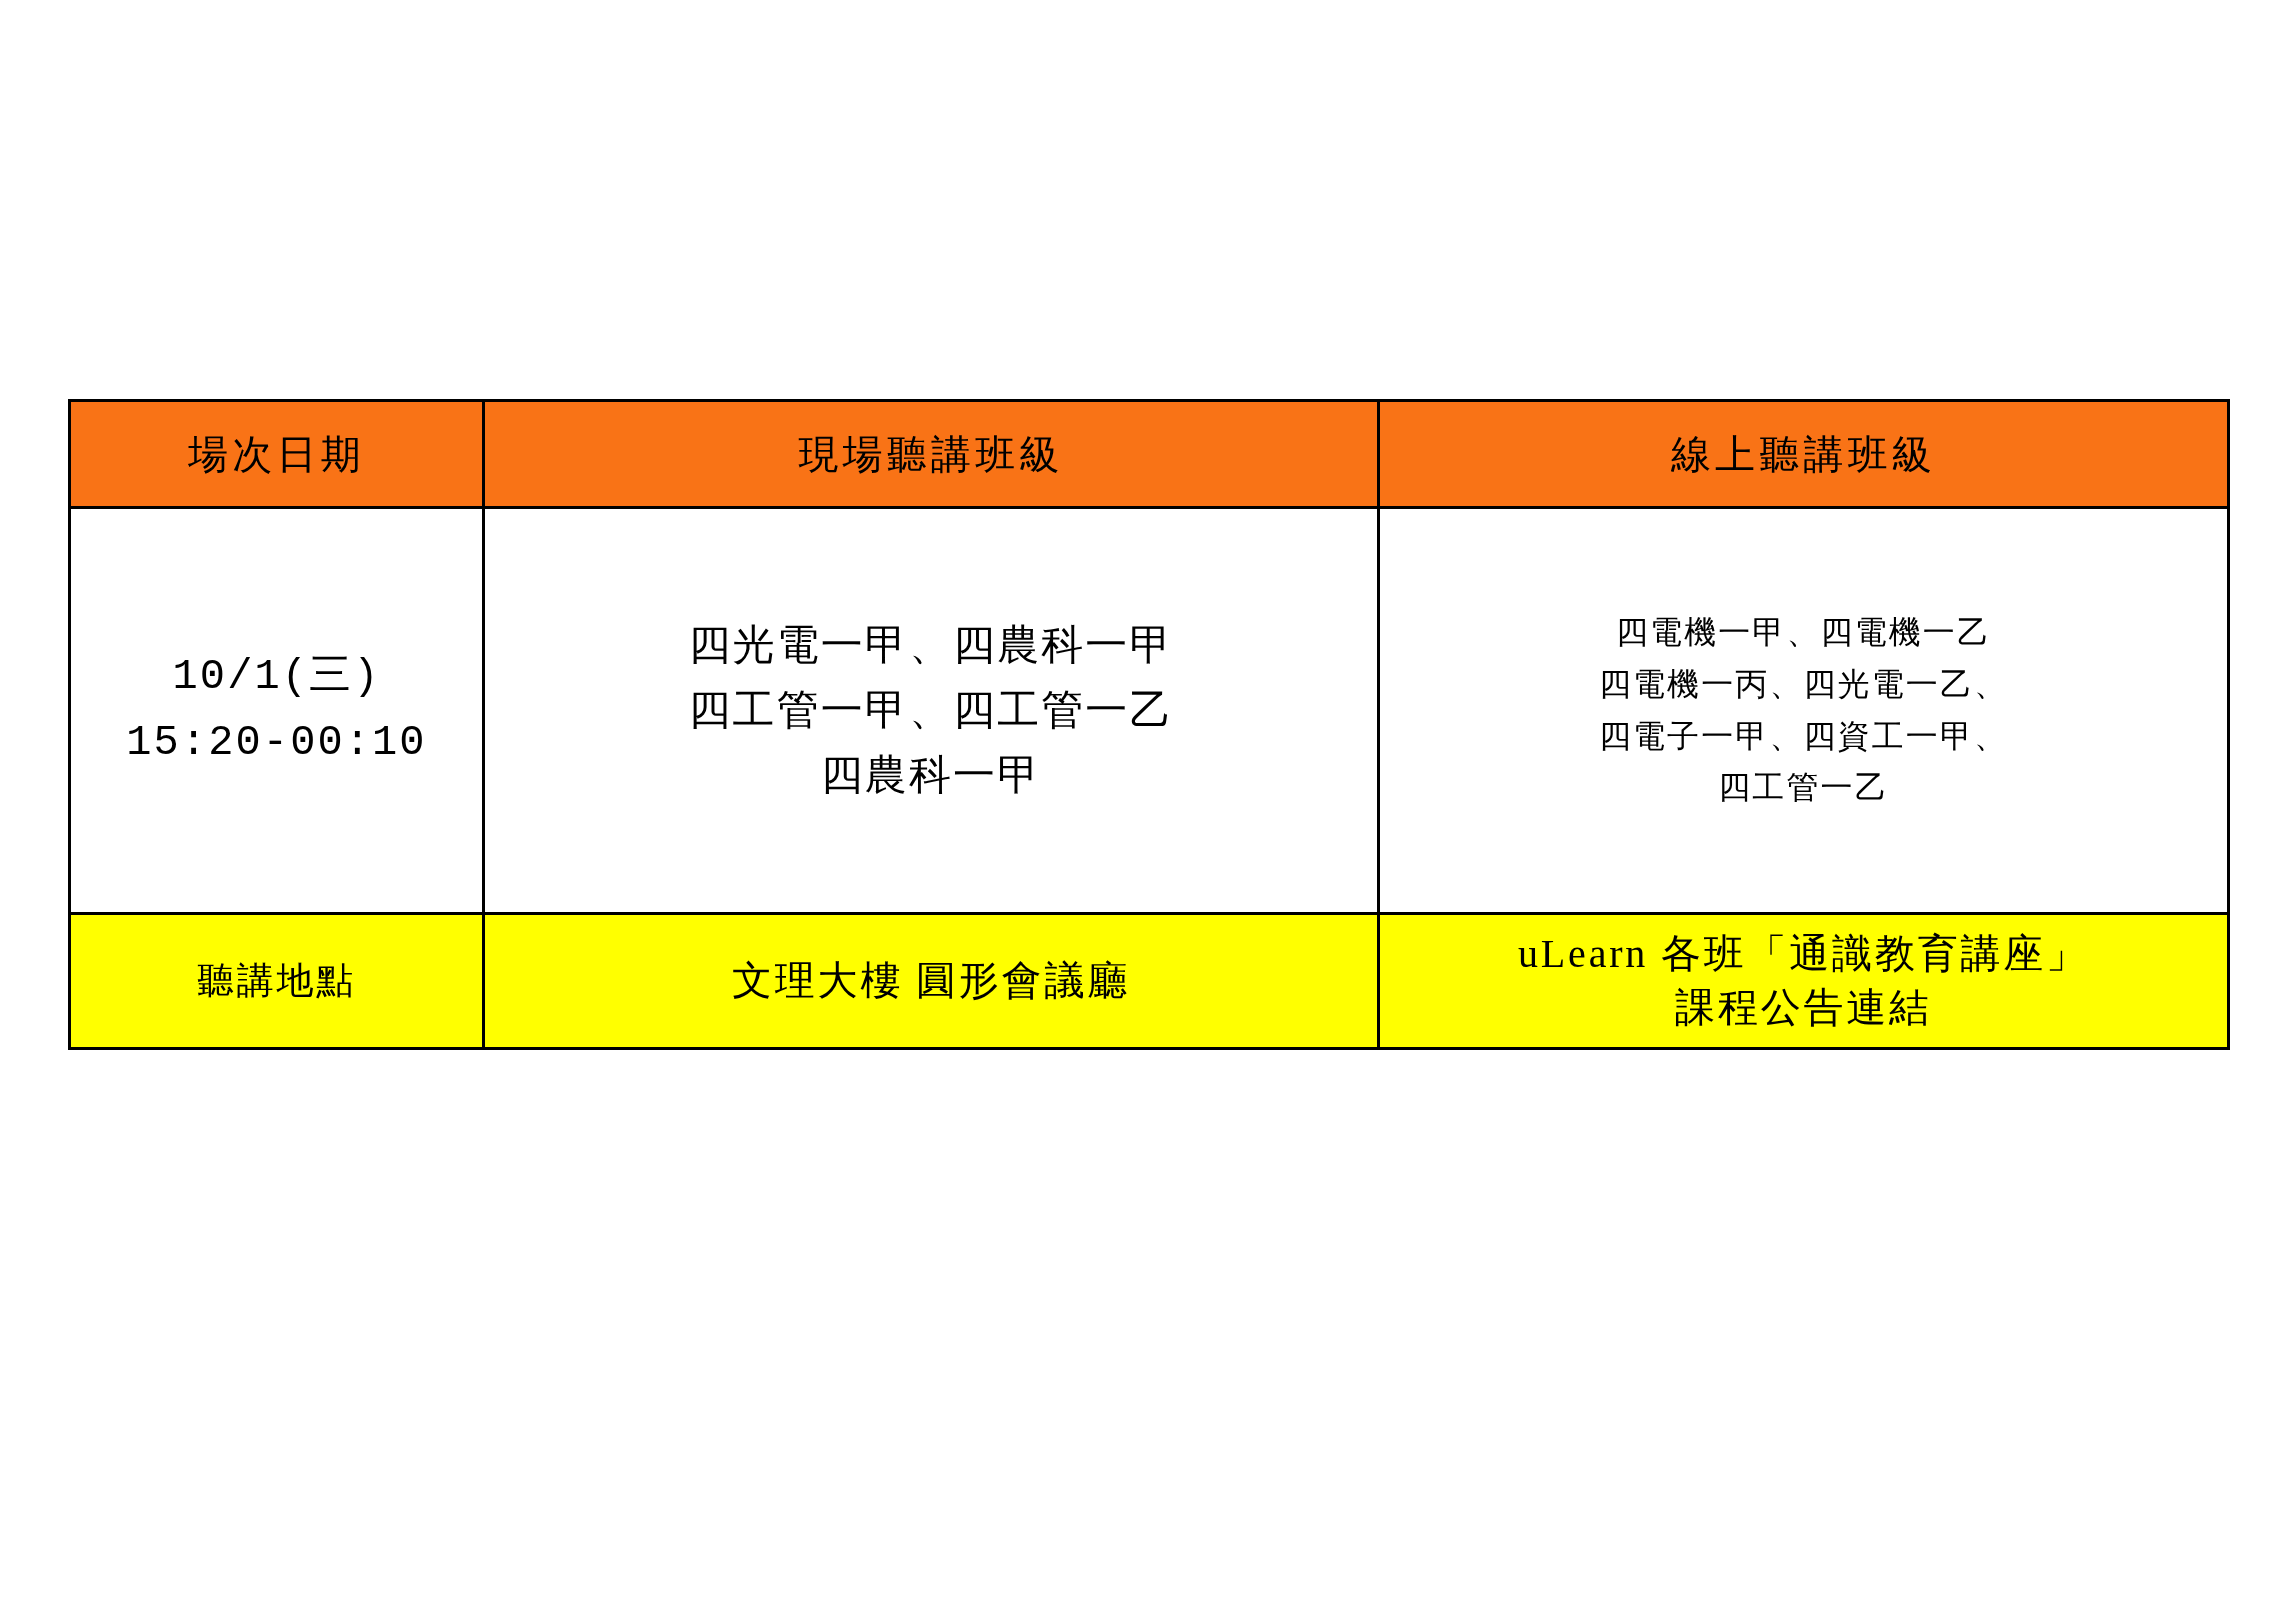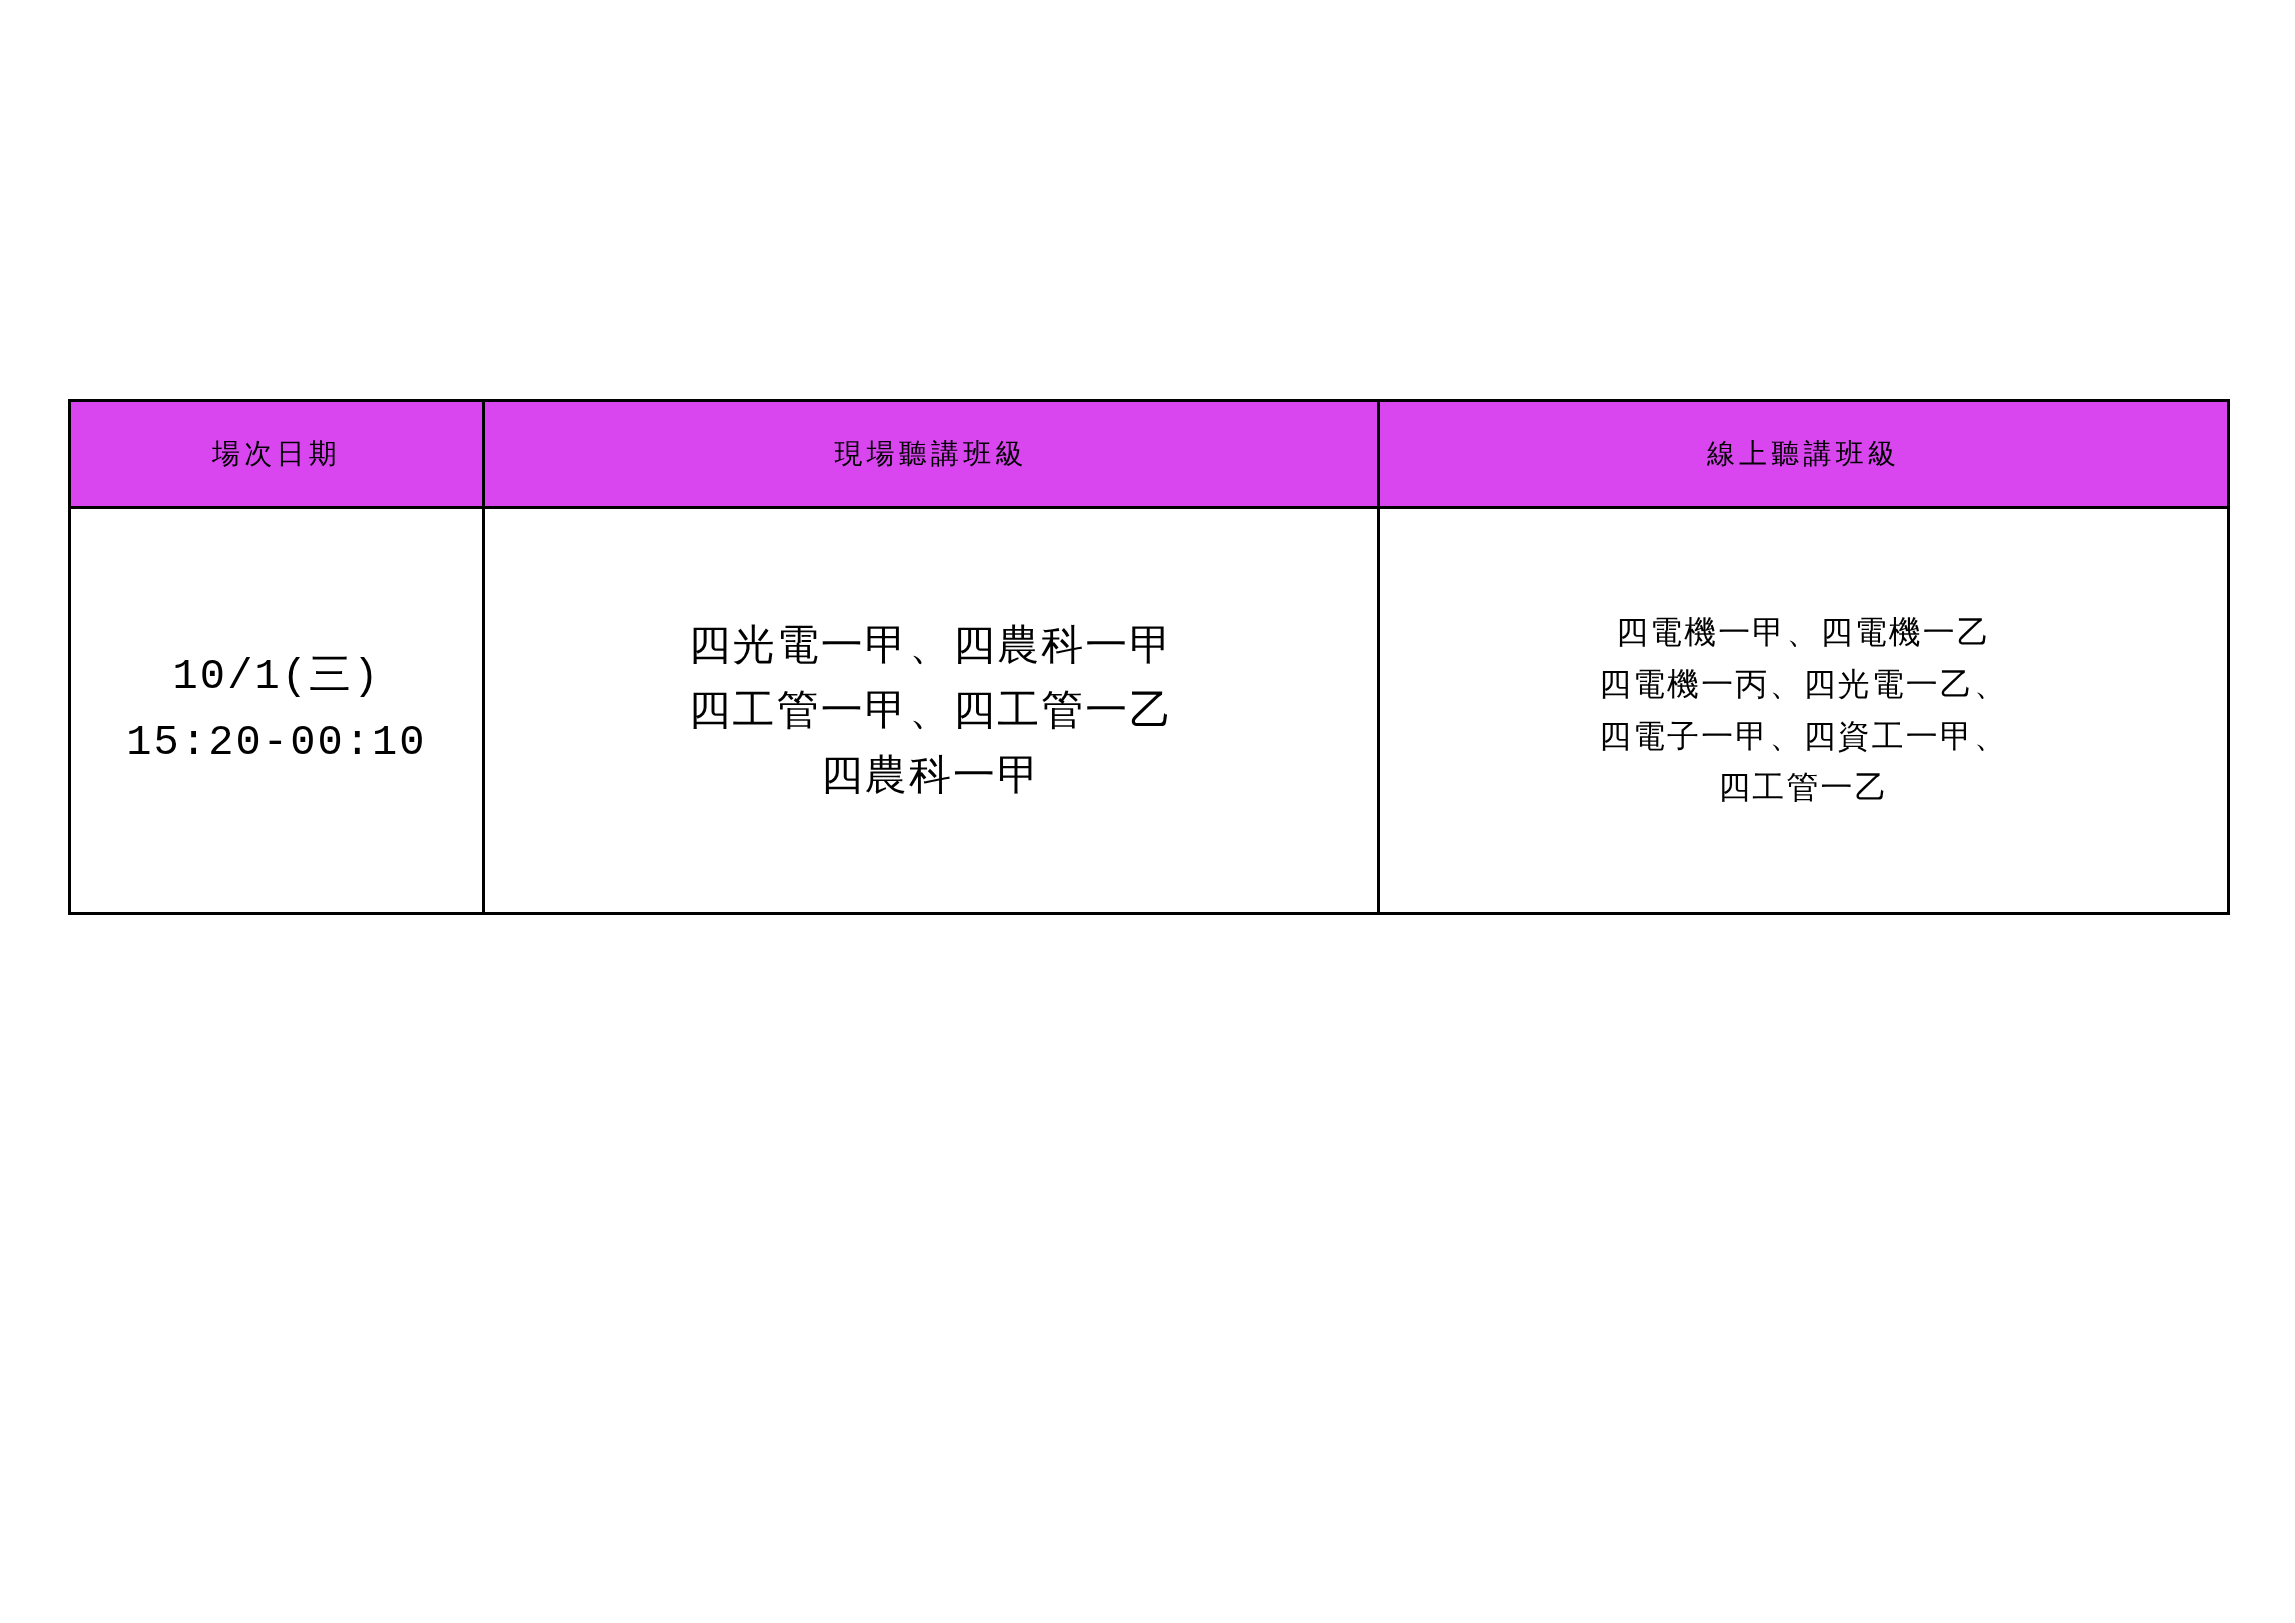--- a/index.html
+++ b/index.html
@@ -34,23 +34,23 @@
     text-align: center;
     vertical-align: middle;
     font-weight: normal;
     padding: 0;
   }
   .col-date   { width: 414px; }
   .col-onsite { width: 895px; }
   .col-online { width: 850px; }
 
   .header-row td {
-    background: #d946ef;
+    background: #f97316;
     height: 104px;
-    font-size: 28px;
+    font-size: 40px;
     letter-spacing: 4.2px;
   }
   .body-row td {
     background: #ffffff;
     height: 403px;
     font-size: 42px;
     line-height: 1.55;
     letter-spacing: 2.1px;
   }
   .cell-date {
@@ -110,17 +110,25 @@
           <div>四農科一甲</div>
         </td>
         <td class="cell-lines online-cell">
           <div>四電機一甲、四電機一乙</div>
           <div>四電機一丙、四光電一乙、</div>
           <div>四電子一甲、四資工一甲、</div>
           <div>四工管一乙</div>
         </td>
       </tr>
 
+      <tr class="place-row">
+        <td class="cell-place-label">聽講地點</td>
+        <td>文理大樓 圓形會議廳</td>
+        <td class="cell-online-place">
+          <div>uLearn 各班「通識教育講座」</div>
+          <div>課程公告連結</div>
+        </td>
+      </tr>
     </tbody>
   </table>
 
 </div>
 
 
 </body></html>

